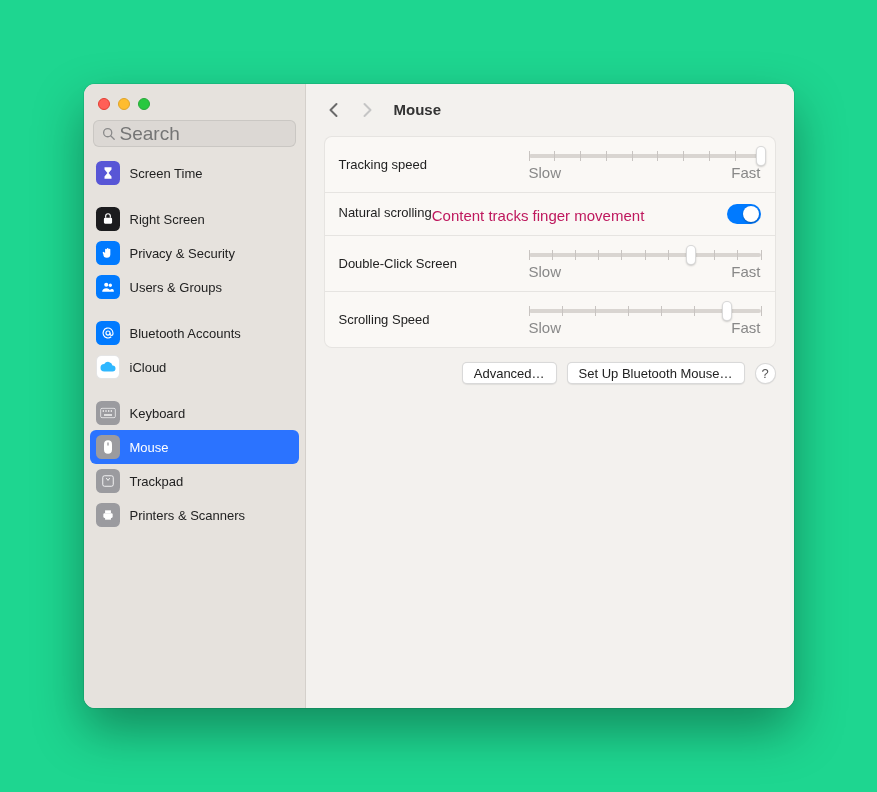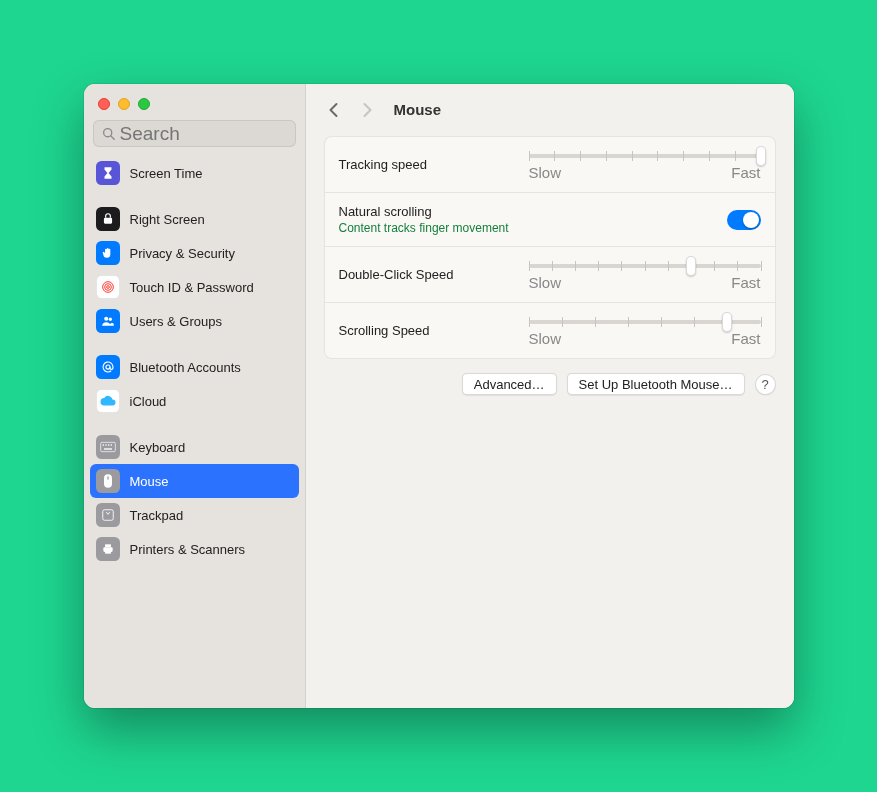--- a/index.html
+++ b/index.html
@@ -105,22 +105,22 @@
       display: flex;
       align-items: center;
       padding: 11px 14px;
       border-top: 1px solid rgba(0,0,0,0.08);
       font-size: 13px;
       color: #222;
       gap: 8px;
     }
     .row:first-child { border-top: none; }
     .row .lbl { flex: 0 0 auto; }
-    .row .sub { font-size: 12px; color: #15803d; margin-top: 2px; }
-    .row .labels { display: flex; flex-direction: column; }
+    .row .sub { font-size: 15px; color: #be185d; margin-top: 2px; }
+    .row .labels { display: flex; }
     .row .spacer { flex: 1; }
 
     .slider-block { display:flex; flex-direction:column; align-items:flex-end; flex:1; }
     .slider-track {
       position: relative;
       width: 232px;
       height: 4px;
       background: #d9d5d1;
       border-radius: 2px;
       margin-top: 6px;
@@ -213,30 +213,20 @@
         </div>
         <span>Right Screen</span>
       </div>
       <div class="nav-item">
         <div class="icon-box" style="background:#007aff">
           <svg width="14" height="14" viewBox="0 0 24 24" fill="#fff">
               <path d="M7 12V6a1.5 1.5 0 013 0v5V5a1.5 1.5 0 013 0v6V6a1.5 1.5 0 013 0v8a6 6 0 01-12 0l-1-2a1.5 1.5 0 012.5-1.5L7 12z"></path>
             </svg>
         </div>
         <span>Privacy &amp; Security</span>
-      </div>
-      <div class="nav-item">
-        <div class="icon-box" style="background:#fff;border:1px solid rgba(0,0,0,0.1)">
-          <svg width="16" height="16" viewBox="0 0 24 24" fill="none">
-              <circle cx="12" cy="12" r="8" stroke="#ff3b30" stroke-width="1.5"></circle>
-              <circle cx="12" cy="12" r="5" stroke="#ff3b30" stroke-width="1.5"></circle>
-              <circle cx="12" cy="12" r="2" stroke="#ff3b30" stroke-width="1.5"></circle>
-            </svg>
-        </div>
-        <span>Touch ID &amp; Password</span>
       </div>
       <div class="nav-item">
         <div class="icon-box" style="background:#007aff">
           <svg width="14" height="14" viewBox="0 0 24 24" fill="#fff">
               <circle cx="9" cy="8" r="3.5"></circle>
               <circle cx="16" cy="9" r="2.8"></circle>
               <path d="M2 20c0-3.5 3-6 7-6s7 2.5 7 6M14 20c0-2 2-4.5 5-4.5s3 2.5 3 4.5"></path>
             </svg>
         </div>
         <span>Users &amp; Groups</span>
@@ -356,21 +346,21 @@
             <span class="sub">Content tracks finger movement</span>
           </div>
           <div class="spacer"></div>
           <div class="toggle">
               <div class="knob"></div>
             </div>
         </div>
 
 
         <div class="row">
-          <span class="lbl">Double-Click Speed</span>
+          <span class="lbl">Double-Click Screen</span>
           <div class="spacer"></div>
           <div class="slider-block">
             <div class="slider-track">
                 <div class="slider-tick" style="left: 0px;"></div>
                 <div class="slider-tick" style="left: 23.2px;"></div>
                 <div class="slider-tick" style="left: 46.4px;"></div>
                 <div class="slider-tick" style="left: 69.6px;"></div>
                 <div class="slider-tick" style="left: 92.8px;"></div>
                 <div class="slider-tick" style="left: 116px;"></div>
                 <div class="slider-tick" style="left: 139.2px;"></div>

